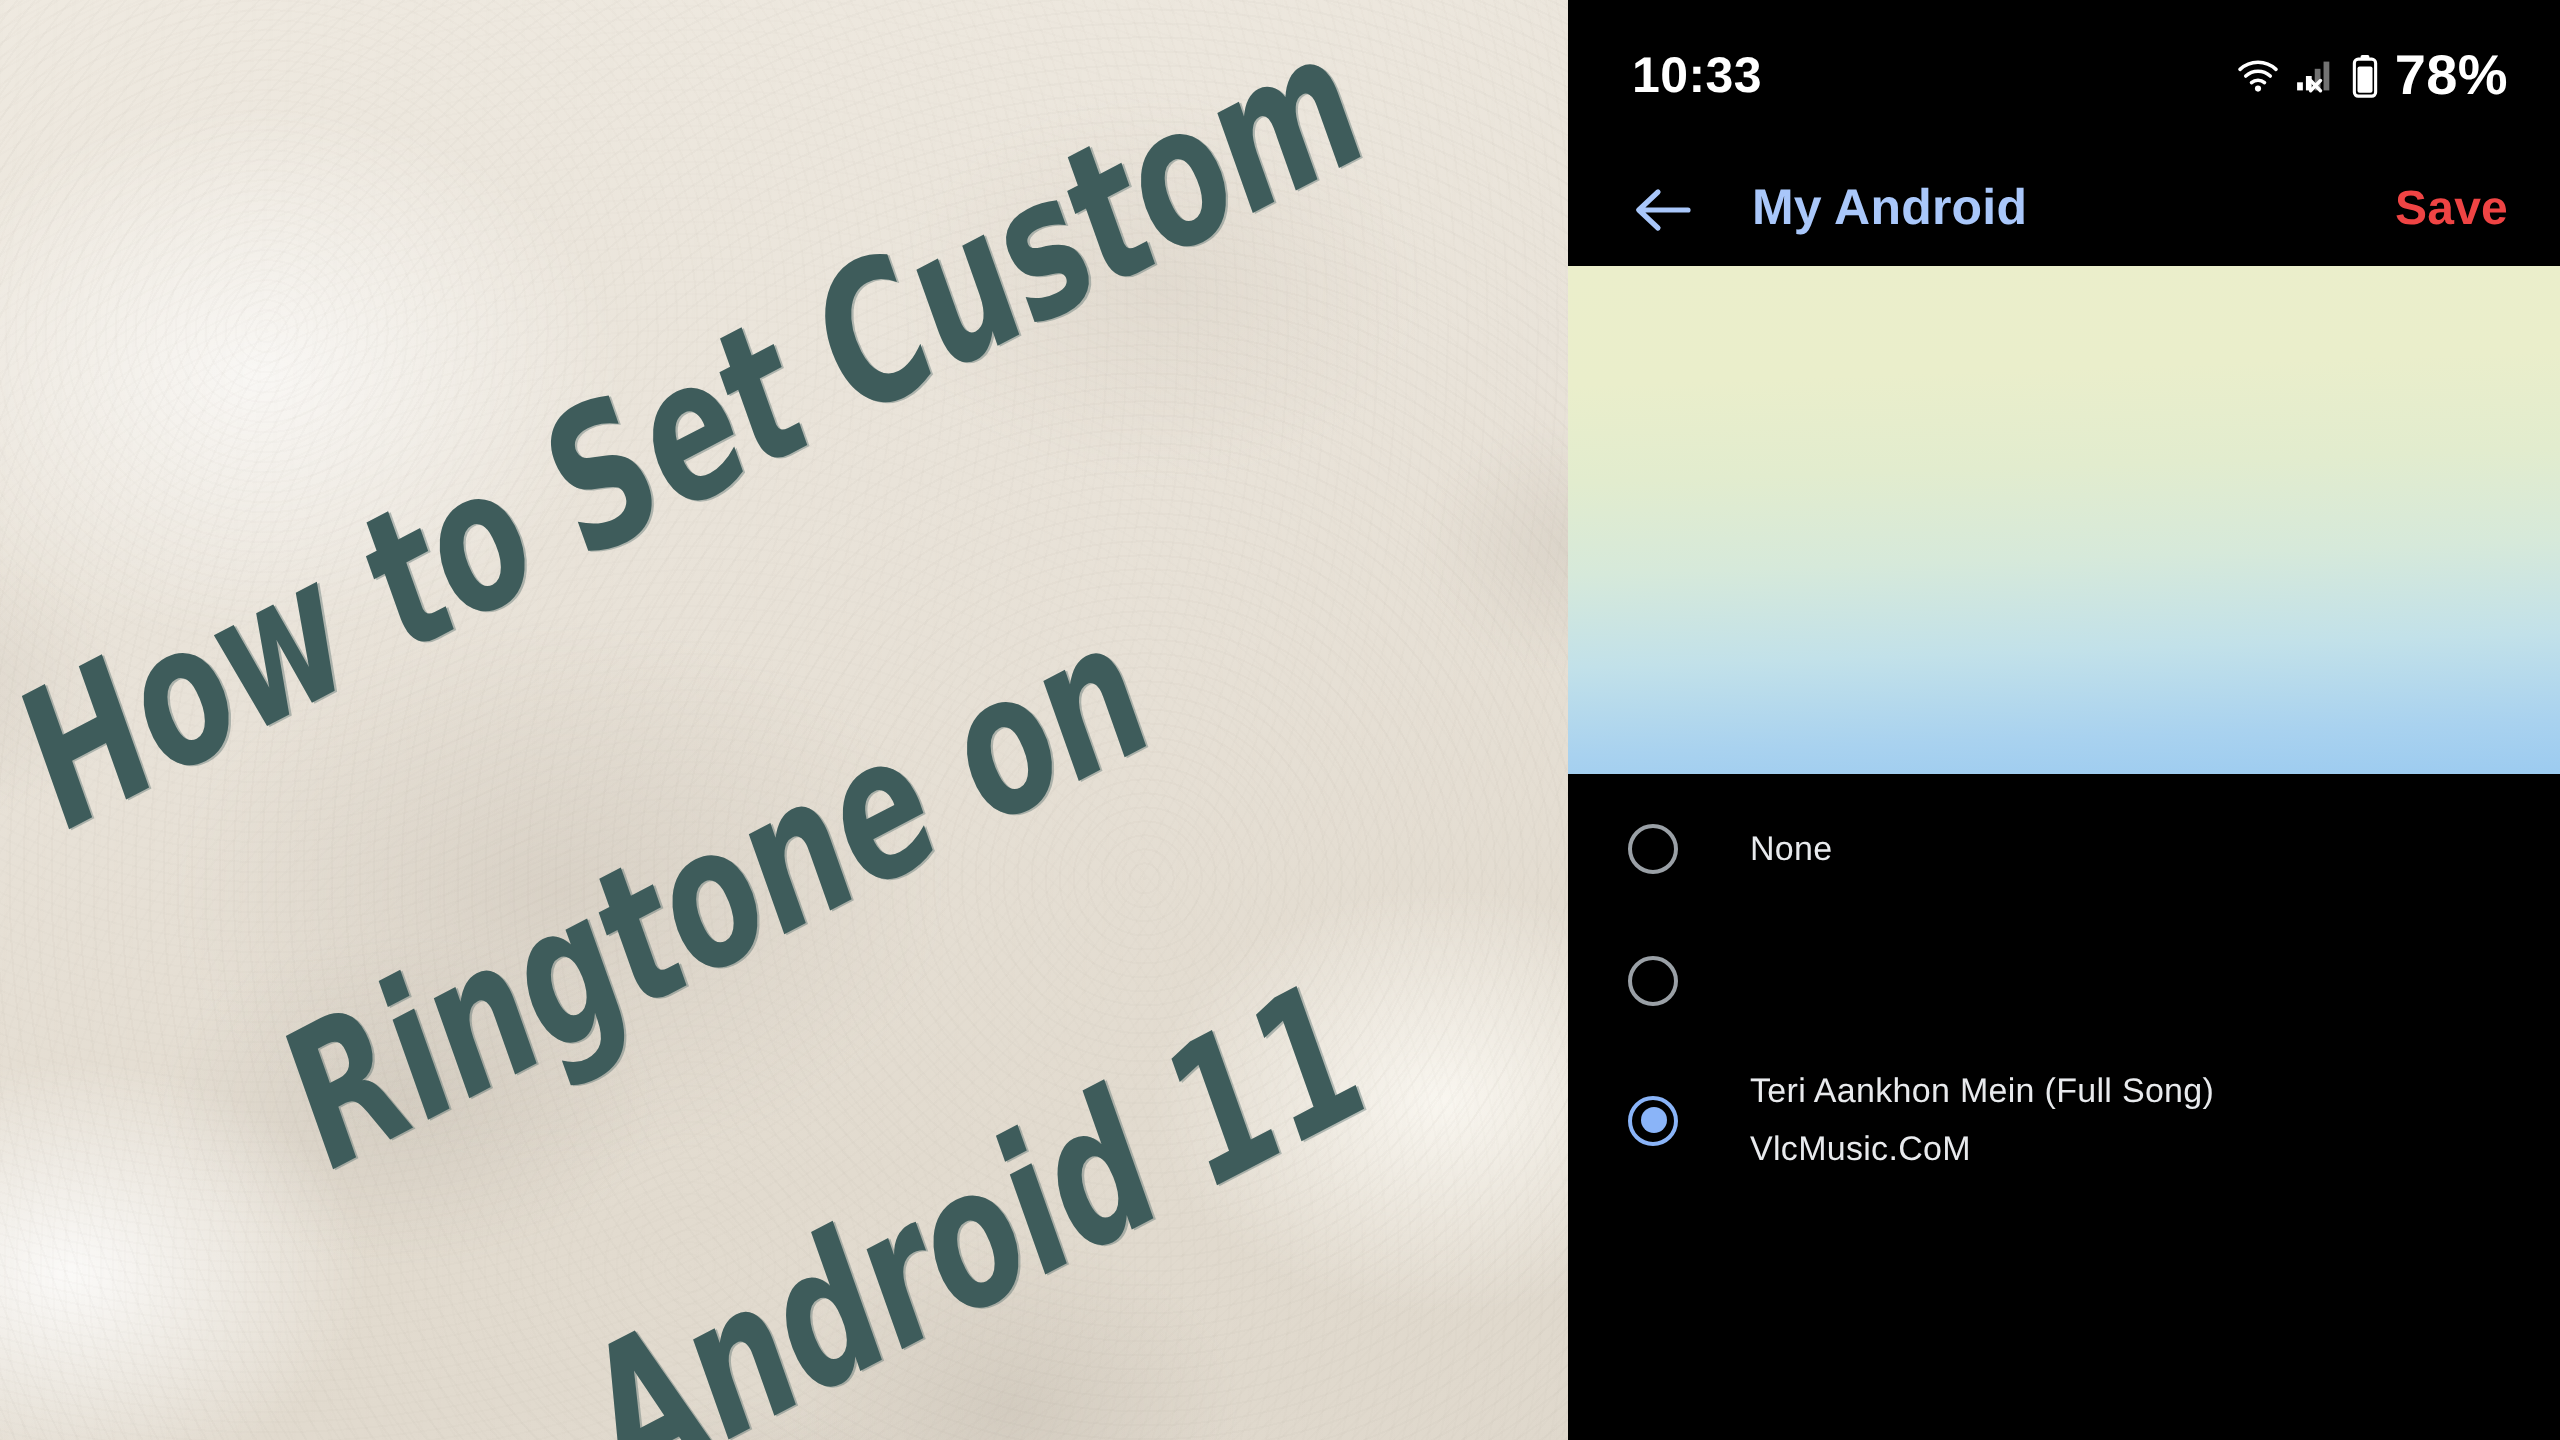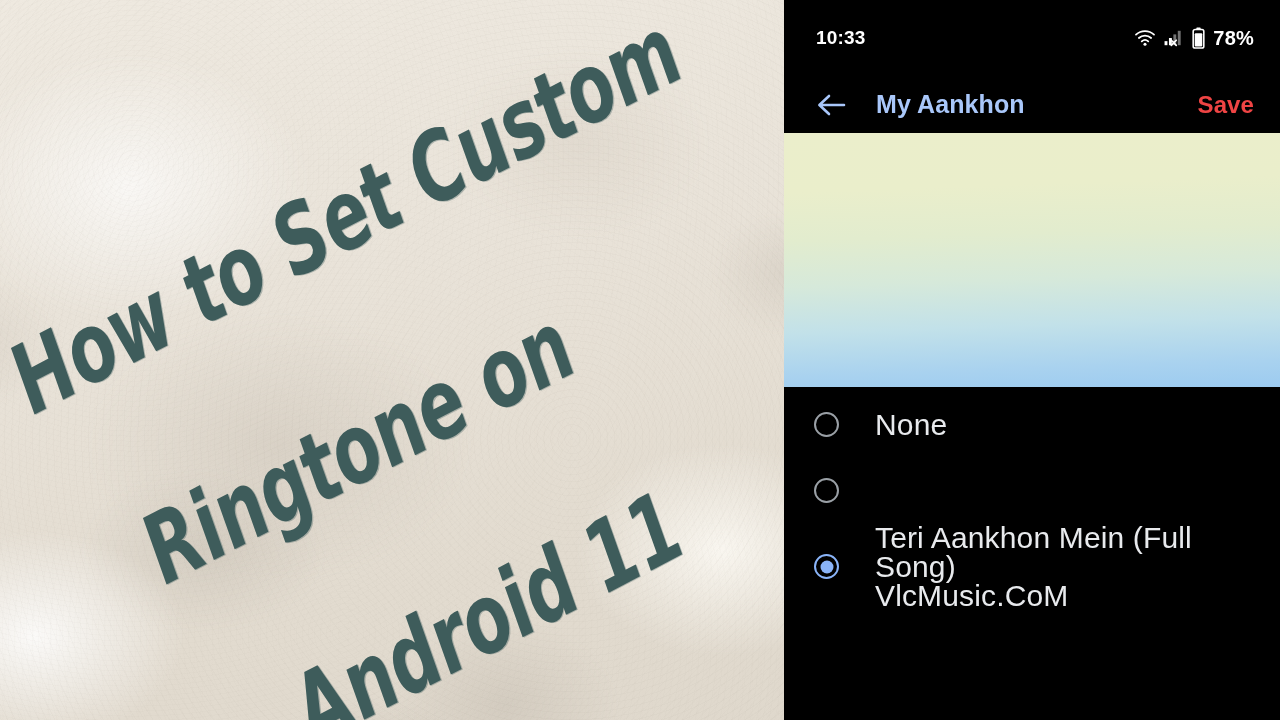--- a/index.html
+++ b/index.html
@@ -113,32 +113,32 @@
     height: 76px;
     display: flex;
     align-items: center;
     justify-content: space-between;
     padding: 0 26px 0 32px;
     box-sizing: border-box;
     background: #000;
   }
   #status-time {
     color: #ffffff;
-    font-size: 19px;
+    font-size: 25px;
     font-weight: 700;
     letter-spacing: .2px;
   }
   #status-icons {
     display: flex;
     align-items: center;
     gap: 7px;
   }
   #status-battery-pct {
     color: #ffffff;
-    font-size: 20px;
+    font-size: 28px;
     font-weight: 700;
     letter-spacing: .2px;
     margin-left: 1px;
   }
 
   
   #action-bar {
     position: relative;
     height: 57px;
     display: flex;
@@ -214,21 +214,21 @@
     position: absolute;
     left: 50%; top: 50%;
     transform: translate(-50%, -50%);
     width: 13px; height: 13px;
     border-radius: 50%;
     background: #8ab4f8;
   }
   .sound-label {
     margin-left: 36px;
     color: #e8eaed;
-    font-size: 30px;
+    font-size: 17px;
     line-height: 29px;
     font-weight: 400;
     letter-spacing: .15px;
     white-space: pre-line;
   }
   .sound-row.two-line { min-height: 74px; }
 </style>
 </head>
 <body>
 
@@ -281,21 +281,21 @@
         <span id="status-battery-pct">78%</span>
       </div>
     </div>
 
     <div id="action-bar">
       <div id="back-button">
         <svg width="30" height="26" viewBox="0 0 30 26" aria-hidden="true">
           <path d="M28 13 H4 M13 4 L3.4 13 L13 22" fill="none" stroke="#a9c7fa" stroke-width="2.6" stroke-linecap="round" stroke-linejoin="round"></path>
         </svg>
       </div>
-      <div id="appbar-title">My Aankhon</div>
+      <div id="appbar-title">My Android</div>
       <div id="save-button">Save</div>
     </div>
 
     <div id="preview-banner"></div>
 
     <div id="sound-list">
 
       <div class="sound-row">
         <span class="radio"></span>
         <span class="sound-label">None</span>

